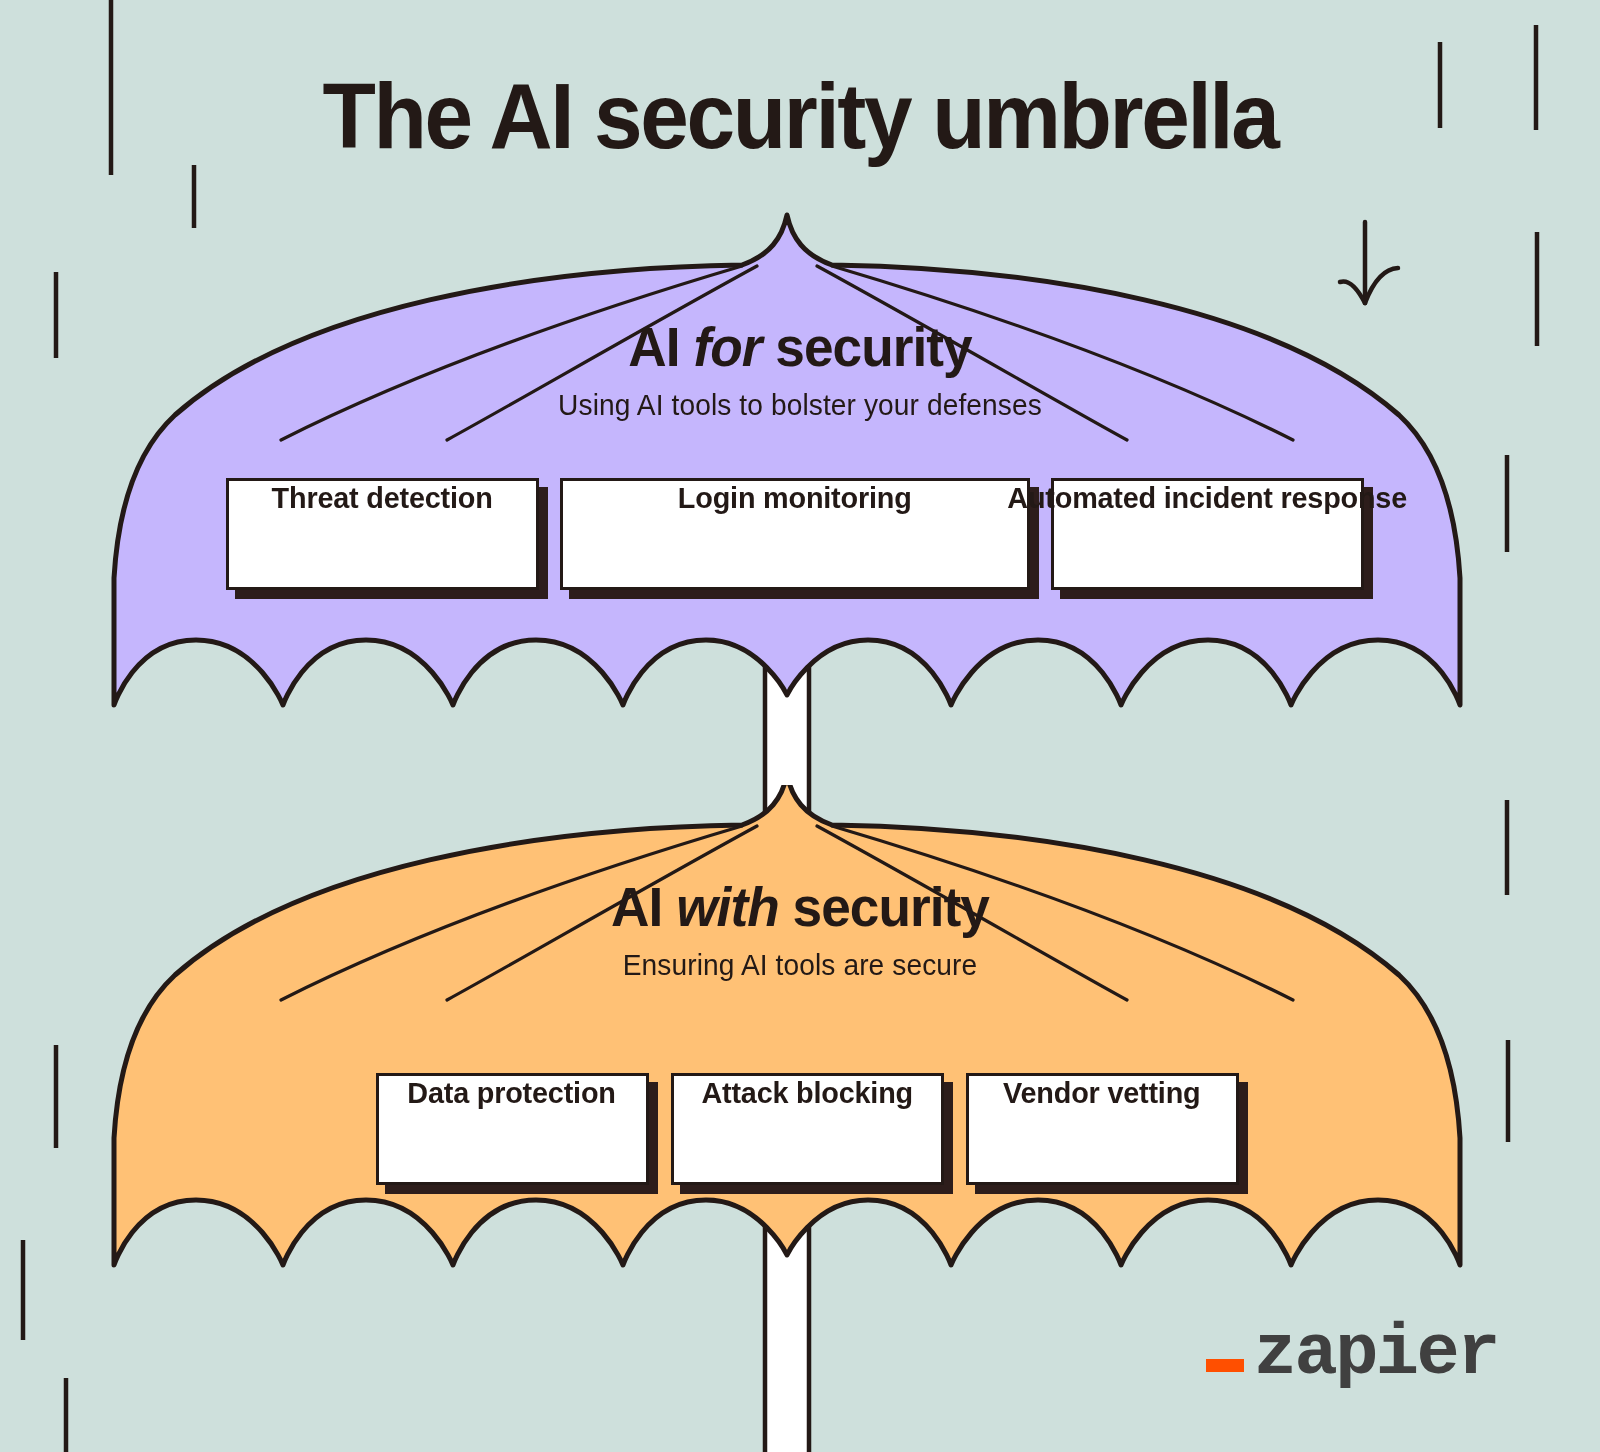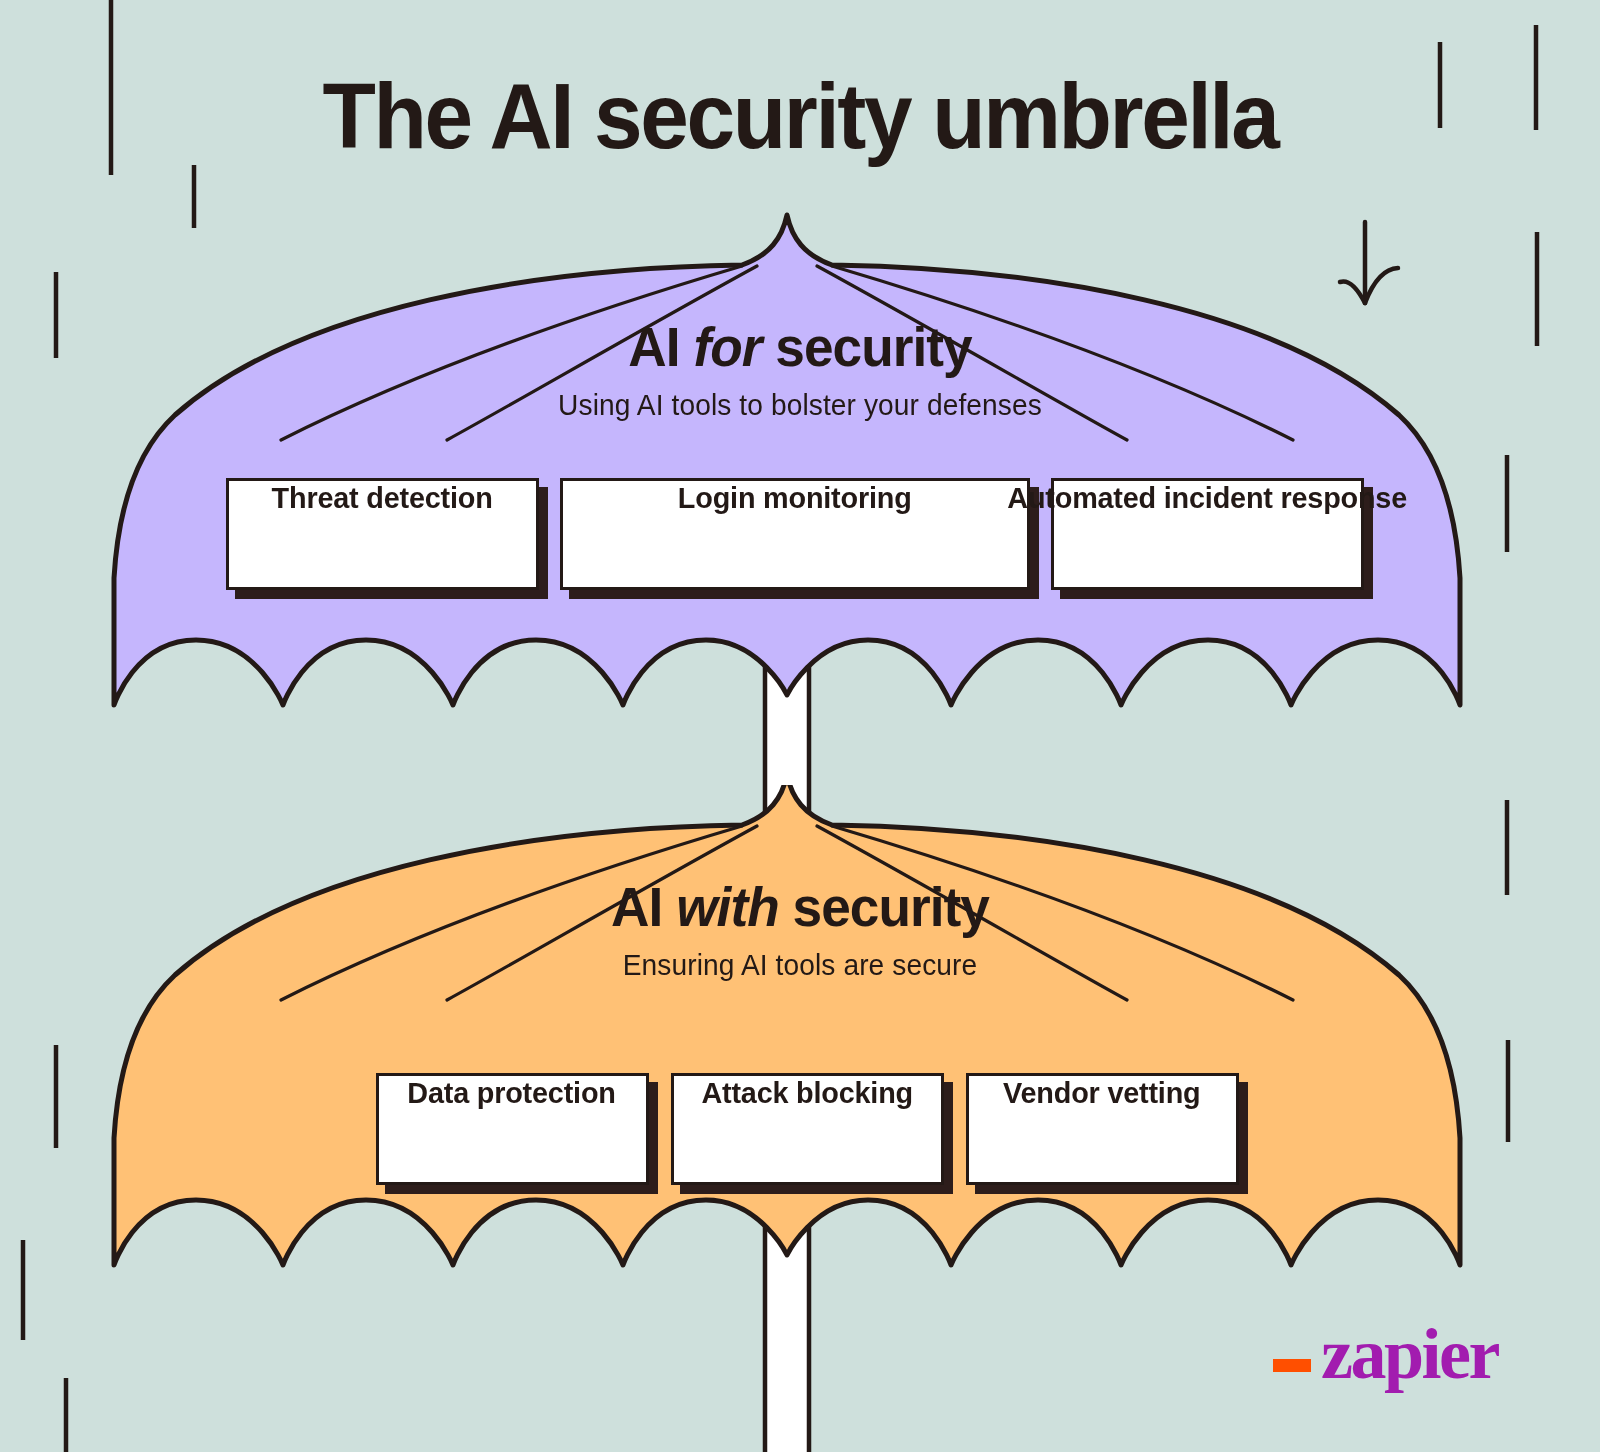--- a/index.html
+++ b/index.html
@@ -133,24 +133,24 @@
     align-items: flex-end;
     gap: 10px;
   }
   .logo-dash {
     width: 38px;
     height: 13px;
     background: #ff4f00;
     margin-bottom: 10px;
   }
   .logo-word {
-    font-family: Liberation Serif, serif;
+    font-family: Liberation Mono, monospace;
     font-weight: bold;
     font-size: 72px;
-    color: #a21caf;
+    color: #404040;
     letter-spacing: -2.5px;
     line-height: 0.78;
   }
 </style>
 </head>
 <body>
 
 <div id="infographic">
 
   <svg id="art" viewBox="0 0 1600 1452" xmlns="http://www.w3.org/2000/svg">

